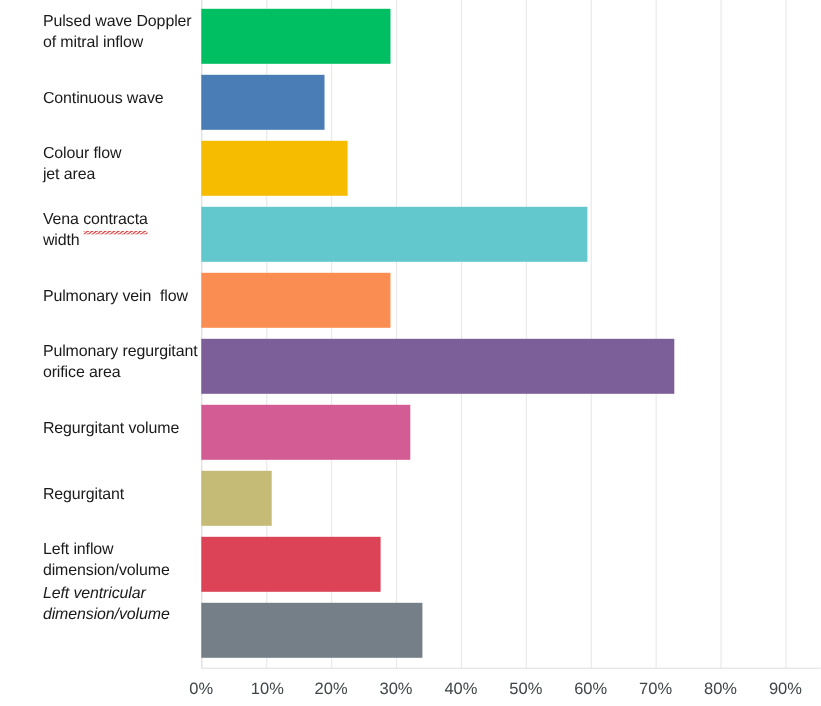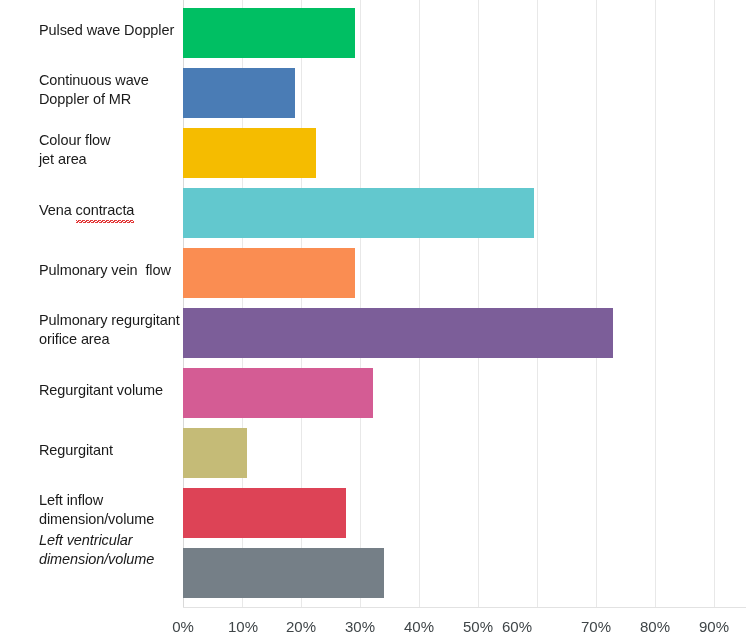--- a/index.html
+++ b/index.html
@@ -138,31 +138,32 @@
   }
 </style>
 </head>
 <body>
 
 <div id="chart-root">
 
   <div class="cat-labels">
       <div class="cat-label" style="top: 0px;">
         <span class="ln">Pulsed wave Doppler</span>
+        <span class="ln">of mitral inflow</span>
       </div>
       <div class="cat-label" style="top: 60px; justify-content: center;">
         <span class="ln">Continuous wave</span>
-        <span class="ln">Doppler of MR</span>
       </div>
       <div class="cat-label" style="top: 120px;">
         <span class="ln">Colour flow</span>
         <span class="ln">jet area</span>
       </div>
       <div class="cat-label" style="top: 180px;">
         <span class="ln">Vena <span class="spell">contracta</span></span>
+        <span class="ln">width</span>
       </div>
       <div class="cat-label" style="top: 240px;">
         <span class="ln">Pulmonary vein  flow</span>
       </div>
       <div class="cat-label" style="top: 300px;">
         <span class="ln">Pulmonary regurgitant</span>
         <span class="ln">orifice area</span>
       </div>
       <div class="cat-label" style="top: 360px;">
         <span class="ln">Regurgitant volume</span>
@@ -229,20 +230,20 @@
       </div>
   </div>
 
   <div class="x-axis">
       <div class="xtick" style="left: 0px;">0%</div>
       <div class="xtick" style="left: 60px;">10%</div>
       <div class="xtick" style="left: 118px;">20%</div>
       <div class="xtick" style="left: 177px;">30%</div>
       <div class="xtick" style="left: 236px;">40%</div>
       <div class="xtick" style="left: 295px;">50%</div>
-      <div class="xtick" style="left: 334px; text-align: right;">60%</div>
+      <div class="xtick" style="left: 354px; text-align: right;">60%</div>
       <div class="xtick" style="left: 413px;">70%</div>
       <div class="xtick" style="left: 472px;">80%</div>
       <div class="xtick" style="left: 531px;">90%</div>
       <div class="xtick" style="left: 590px;">100%</div>
     </div>
 
 </div>
 
 </body></html>

